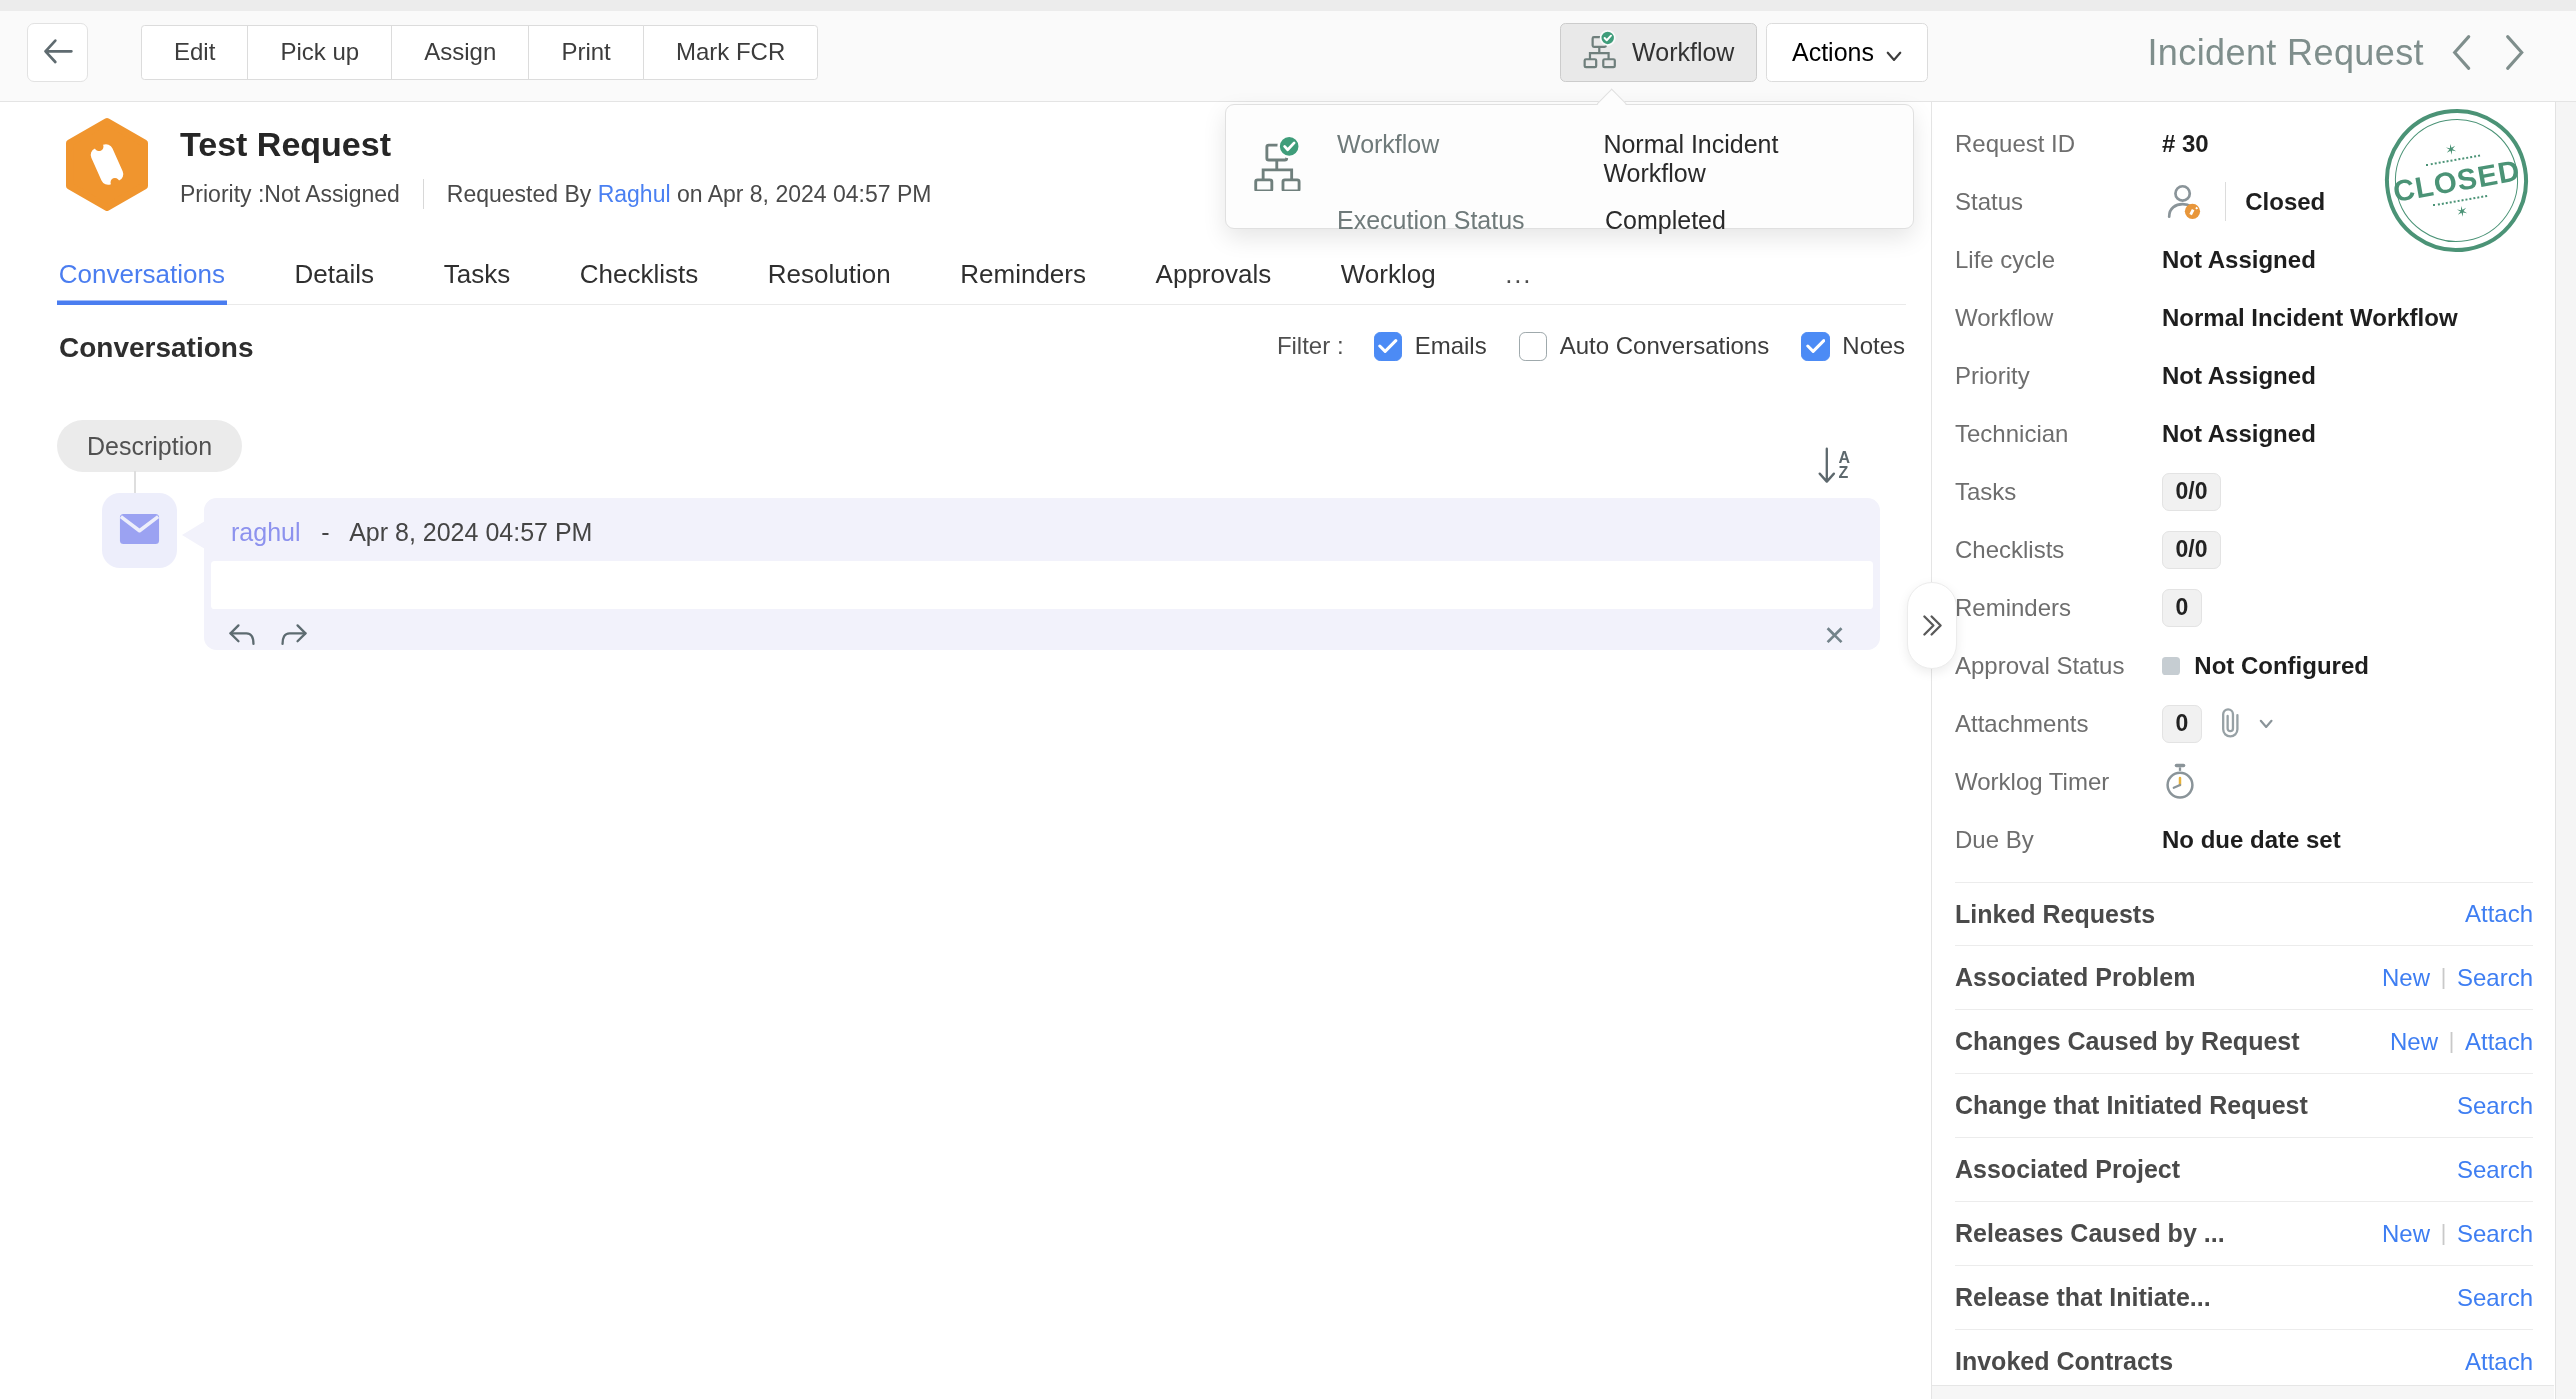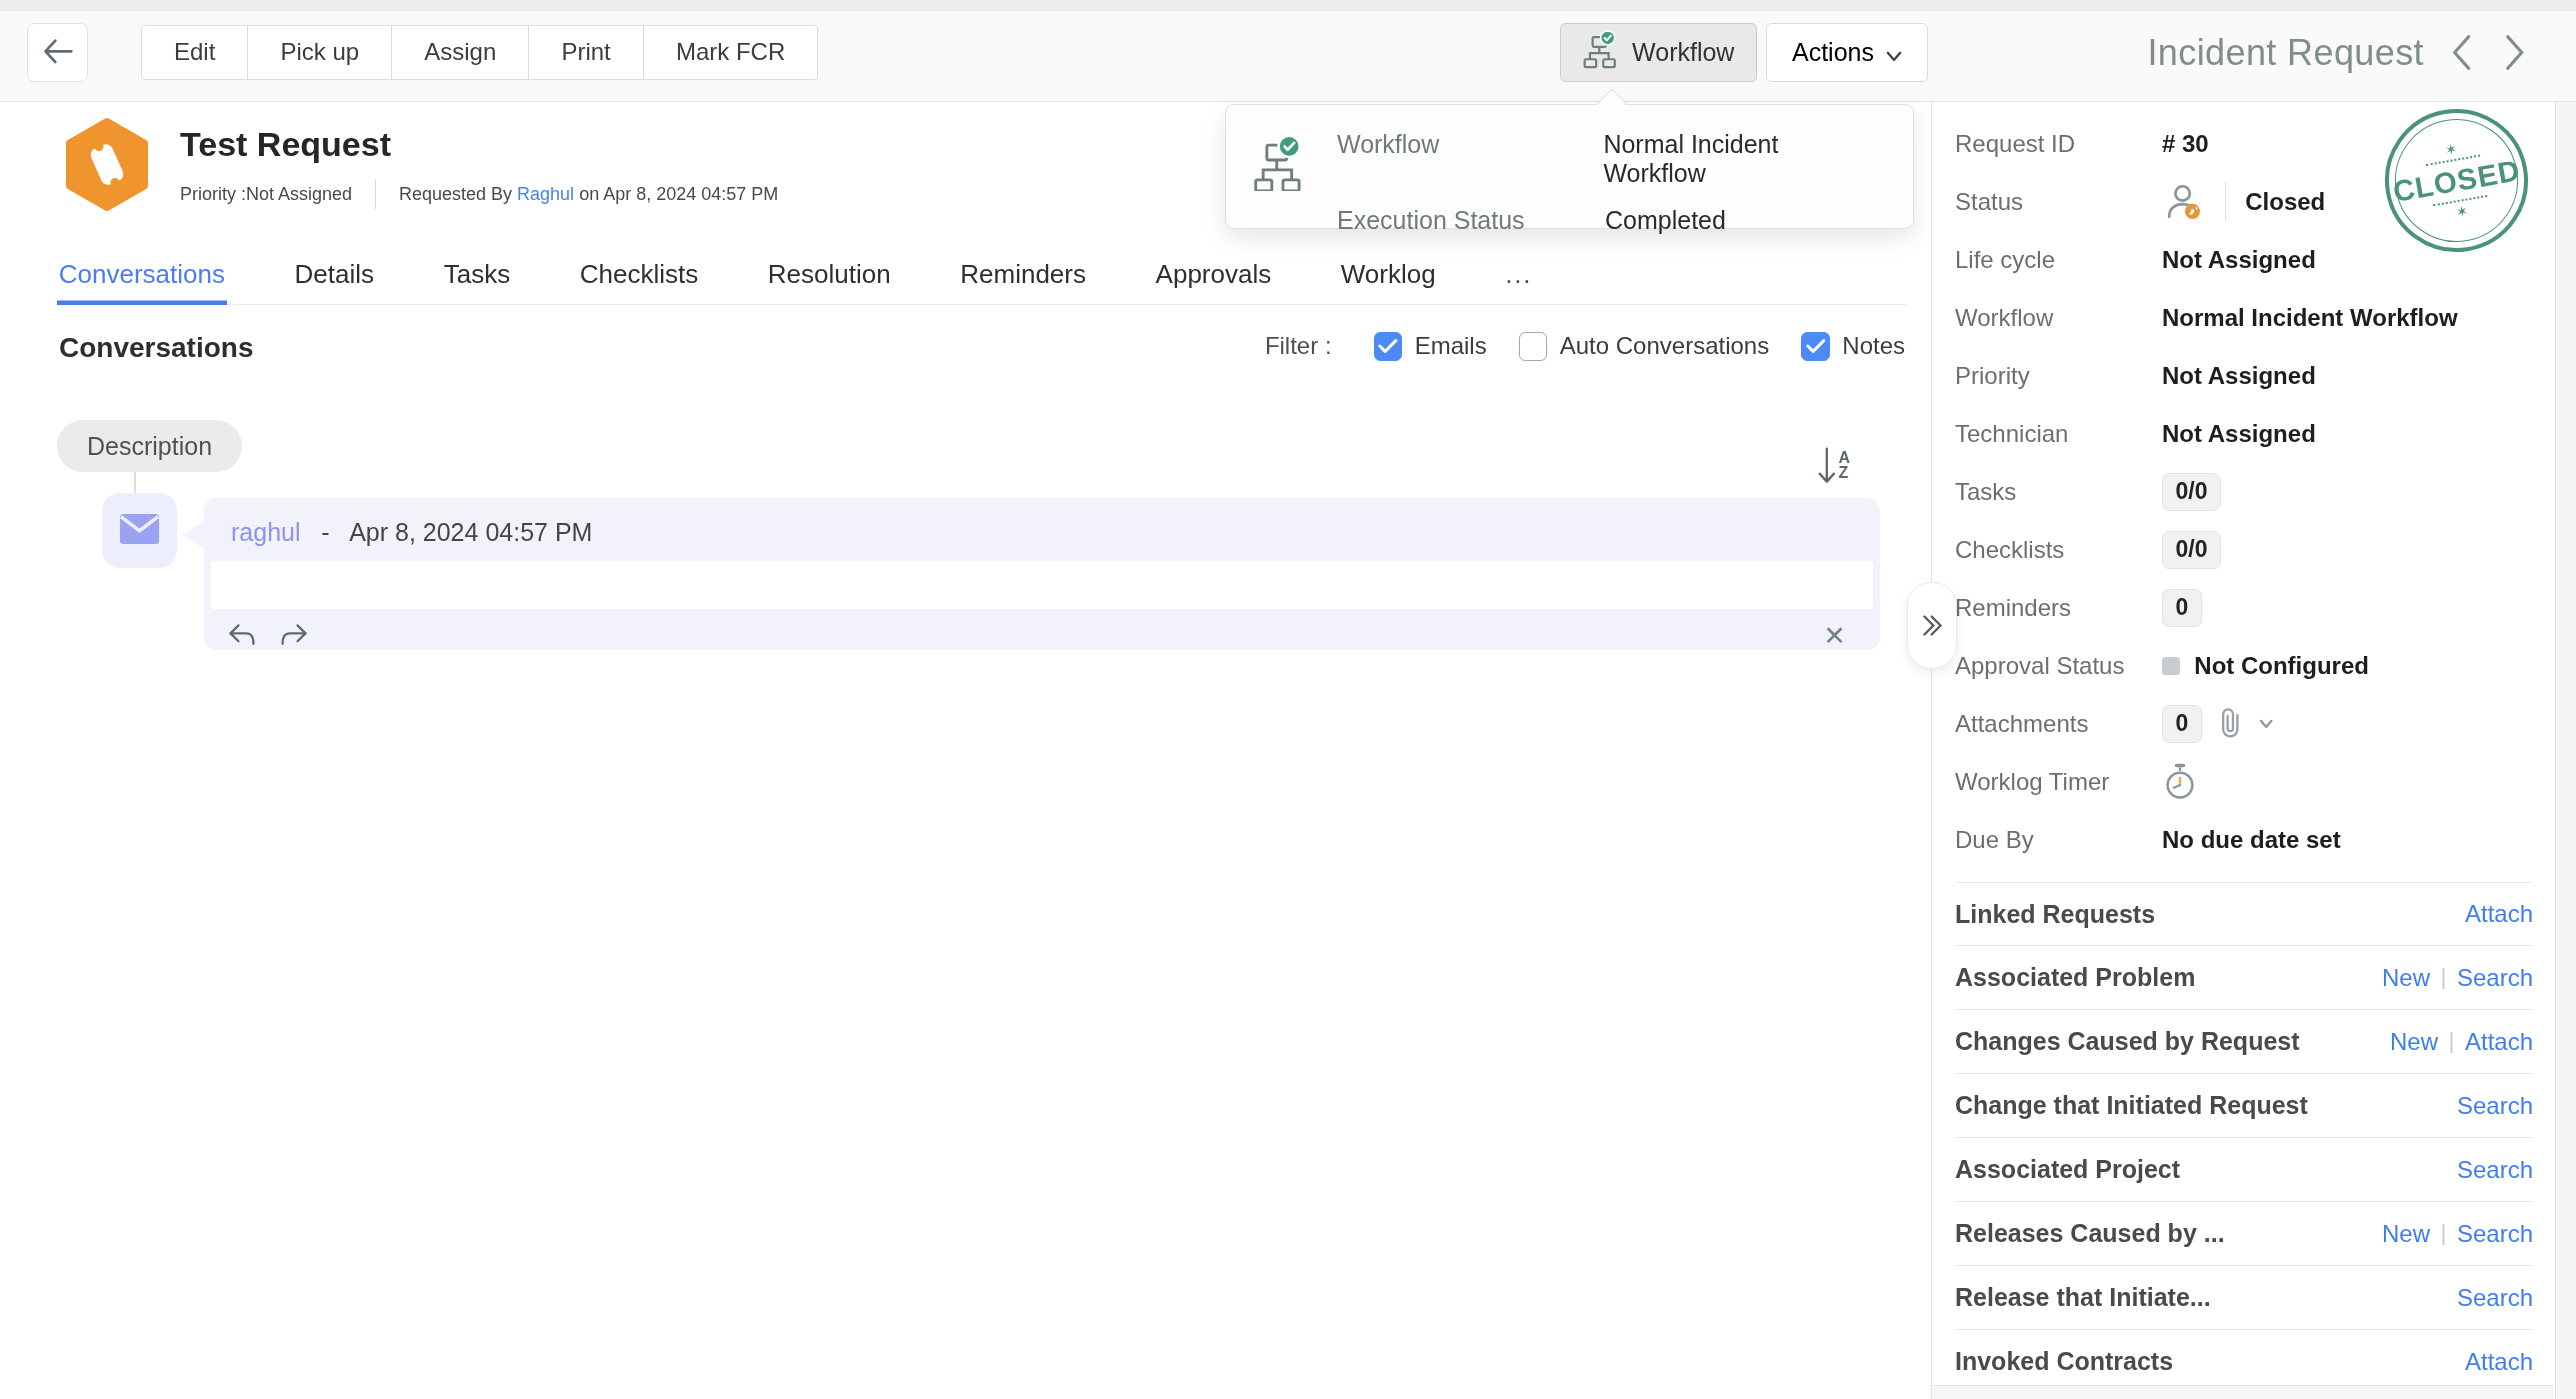--- a/index.html
+++ b/index.html
@@ -27,33 +27,33 @@
   .pop-inner { display:flex; padding:25px 27px 0 27px; gap:27px; }
   .pop-icon { width:57px; padding-top:3.6px; }
   .pop-rows { flex:1; display:flex; flex-direction:column; gap:18px; }
   .pop-row { display:flex; }
   .pop-label { width:268px; font-size:25px; color:#6f7a7a; }
   .pop-value { font-size:25px; color:#2a2a2a; }
 
   
   .hex-icon { position:absolute; left:66px; top:118px; }
   .req-title { position:absolute; left:180px; top:125px; font-size:34px; font-weight:bold; color:#262626; }
-  .req-meta { position:absolute; left:180px; top:179px; display:flex; align-items:center; font-size:18px; color:#494949; }
+  .req-meta { position:absolute; left:180px; top:179px; display:flex; align-items:center; font-size:23px; color:#494949; }
   .meta-divider { width:0.9px; height:30px; background:#d8d8d8; margin:0 23px; }
   .req-link { color:#4a80f2; cursor:pointer; }
 
   
   .tab-bar { position:absolute; left:57px; top:246px; width:1849px; height:59px; display:flex; gap:66px; border-bottom:1.8px solid #eaeaea; }
   .tab { font-size:26px; color:#2f2f2f; padding:12.5px 1.8px 0 1.8px; height:59px; cursor:pointer; white-space:nowrap; }
   .tab.active { color:#4a7df0; box-shadow:inset 0 -4.5px 0 #4a7df0; }
   .tab.more { color:#4c4c4c; letter-spacing:1.8px; }
 
   
   .conv-heading { position:absolute; left:59px; top:332px; font-size:28px; font-weight:600; color:#2e2e2e; }
-  .filter-group { position:absolute; top:332px; right:671px; display:flex; align-items:center; gap:42px;text-align:center; }
+  .filter-group { position:absolute; top:332px; right:671px; display:flex; align-items:center; gap:30px;text-align:center; }
   .filter-label-main { font-size:24px; color:#4f4f4f; }
   .filter-item { display:flex; align-items:center; gap:12.5px; cursor:pointer; }
   .checkbox { width:28.6px; height:28.6px; border-radius:6.2px; border:1.8px solid #9fa9ac; background:#ffffff; display:flex; align-items:center; justify-content:center; }
   .checkbox.checked { background:#4c8bf5; border-color:#4c8bf5; }
   .filter-item .filter-label { font-size:24px; color:#3c3c3c; }
 
   
   .desc-chip { position:absolute; left:57px; top:420px; padding:11.6px 30px; background:#ebebeb; border-radius:27px; font-size:25px; color:#515151; }
   .timeline-line { position:absolute; left:134px; top:471px; width:1.8px; height:30px; background:#dedede; }
   .sort-btn { position:absolute; left:1817px; top:445px; display:flex; align-items:flex-start; gap:1.8px; cursor:pointer; }

